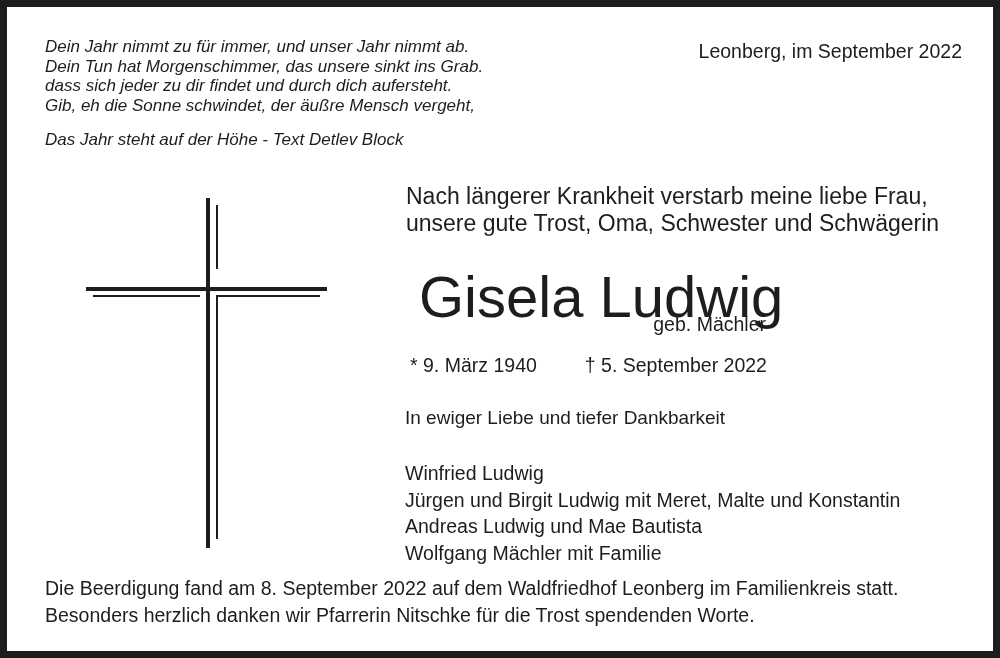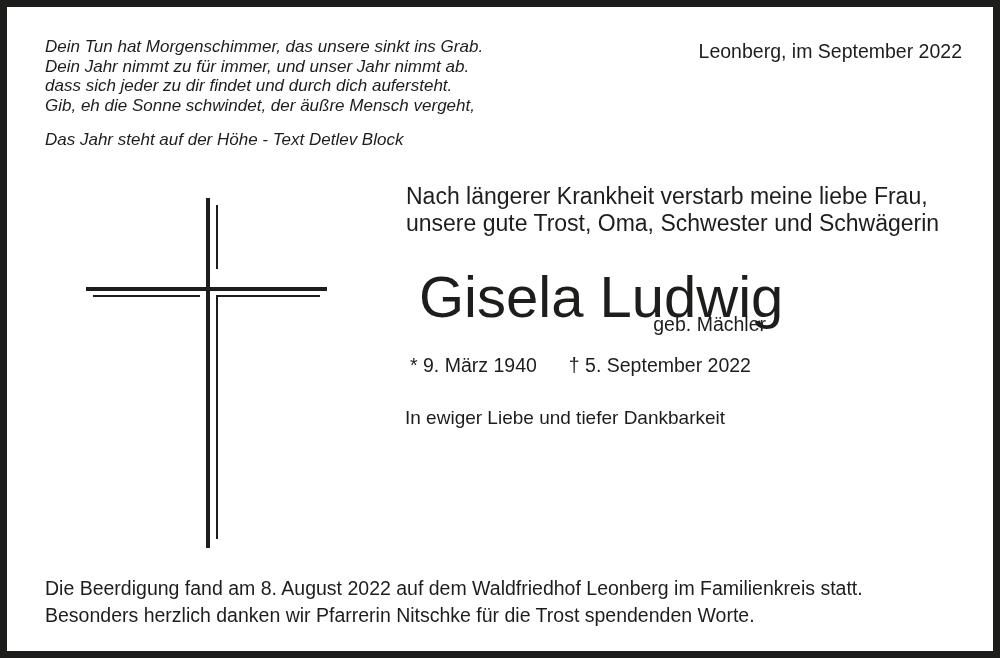--- a/index.html
+++ b/index.html
@@ -73,21 +73,21 @@
     text-align: right;
     font-size: 19.5px;
     line-height: 23px;
   }
   .life-dates {
     position: absolute;
     left: 403px; top: 346px;
     font-size: 19.5px;
     line-height: 24px;
     display: flex;
-    gap: 32px;
+    gap: 48px;
     white-space: nowrap;
   }
   .closing {
     position: absolute;
     left: 398px; top: 399px;
     font-size: 19px;
     line-height: 24px;
     white-space: nowrap;
   }
   .mourners {
@@ -105,22 +105,22 @@
     line-height: 26.7px;
     white-space: nowrap;
   }
 </style>
 </head>
 <body>
 
 <div class="sheet">
 
   <div class="poem">
+    <div>Dein Jahr nimmt zu für immer, und unser Jahr nimmt ab.</div>
     <div>Dein Tun hat Morgenschimmer, das unsere sinkt ins Grab.</div>
-    <div>Dein Jahr nimmt zu für immer, und unser Jahr nimmt ab.</div>
     <div>dass sich jeder zu dir findet und durch dich aufersteht.</div>
     <div>Gib, eh die Sonne schwindet, der äußre Mensch vergeht,</div>
   </div>
   <div class="poem-attribution">Das Jahr steht auf der Höhe - Text Detlev Block</div>
 
   <div class="dateline">Leonberg, im September 2022</div>
 
   <svg class="cross" viewBox="0 0 244 356" xmlns="http://www.w3.org/2000/svg" aria-hidden="true">
 
     <rect x="121" y="3" width="4" height="350"></rect>
@@ -144,19 +144,25 @@
   <h1 class="deceased-name">Gisela Ludwig</h1>
   <div class="maiden-name">geb. Mächler</div>
 
   <div class="life-dates">
     <span>* 9. März 1940</span>
     <span>† 5. September 2022</span>
   </div>
 
   <div class="closing">In ewiger Liebe und tiefer Dankbarkeit</div>
 
+  <div class="mourners">
+    <div>Winfried Ludwig</div>
+    <div>Jürgen und Birgit Ludwig mit Meret, Malte und Konstantin</div>
+    <div>Andreas Ludwig und Mae Bautista</div>
+    <div>Wolfgang Mächler mit Familie</div>
+  </div>
 
   <div class="footer">
-    <div>Die Beerdigung fand am 8. August 2022 auf dem Waldfriedhof Leonberg im Familienkreis statt.</div>
+    <div>Die Beerdigung fand am 8. September 2022 auf dem Waldfriedhof Leonberg im Familienkreis statt.</div>
     <div>Besonders herzlich danken wir Pfarrerin Nitschke für die Trost spendenden Worte.</div>
   </div>
 
 </div>
 
 </body></html>

